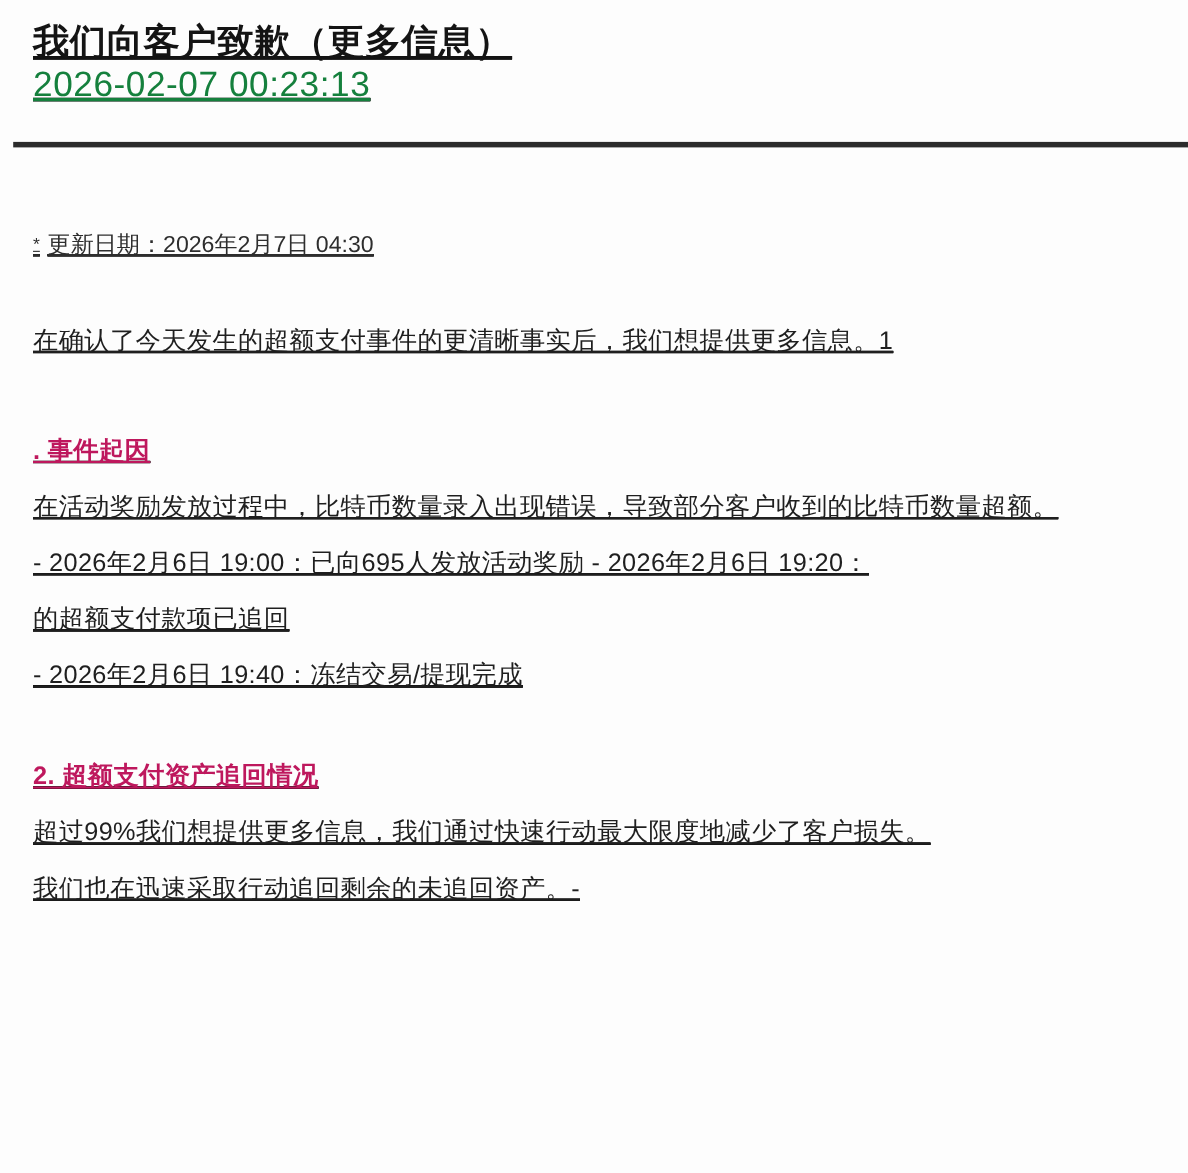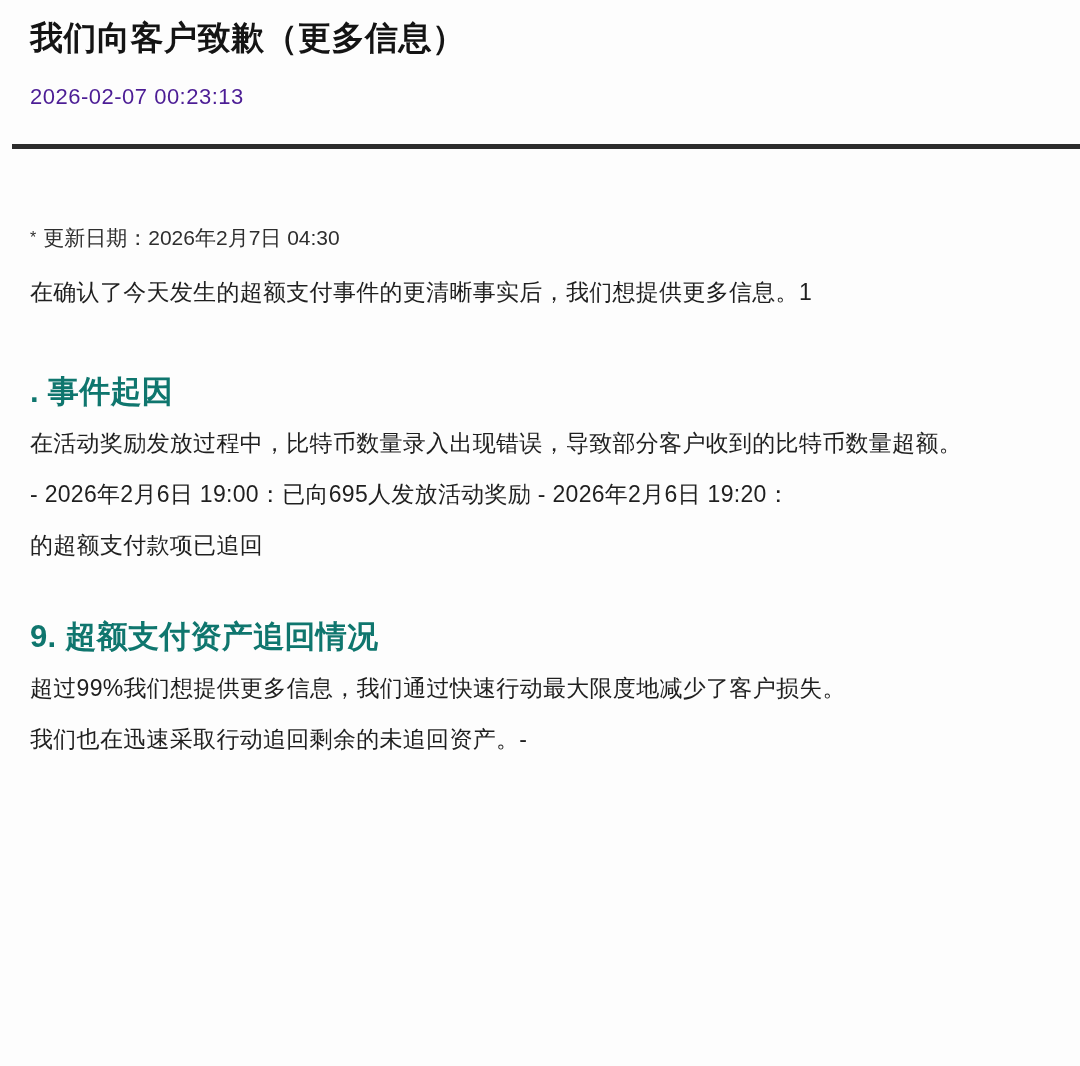--- a/index.html
+++ b/index.html
@@ -1,38 +1,37 @@
 <!DOCTYPE html>
 <html><head>
 <meta charset="utf-8">
 <style>
-  * { margin: 0; padding: 0; box-sizing: border-box; }
+  * { margin: 0; padding: 0; box-sizing: border-box; text-decoration: underline; }
   html, body {
     width: 1080px;
     height: 1066px;
     background: #fdfdfd;
     font-family: "Liberation Sans", "DejaVu Sans", sans-serif;
     overflow: hidden;
   }
   .page {
     width: 1080px;
     height: 1066px;
     padding: 18px 6px 0 30px;
   }
   .page-title {
     font-size: 33px;
     font-weight: 700;
     color: #141414;
     line-height: 1.2;
     letter-spacing: 0.5px;
   }
   .timestamp {
-    margin-top: 26px;
-    font-size: 22px;
-    color: #4c1d95;
+    font-size: 32px;
+    color: #15803d;
     font-weight: 400;
     letter-spacing: 0.5px;
   }
   .divider {
     border: none;
     height: 5px;
     background: #2c2c2c;
     margin: 34px 0 0 -18px;
     width: calc(100% + 24px);
   }
@@ -49,26 +48,26 @@
     color: #2e2e2e;
   }
   .para {
     font-size: 23px;
     color: #1f1f1f;
     line-height: 30px;
     margin-top: 21px;
     letter-spacing: 0.3px;
   }
   .para.intro {
-    margin-top: 25px;
+    margin-top: 57px;
   }
   .section-heading {
-    font-size: 31px;
+    font-size: 23px;
     font-weight: 700;
-    color: #0f766e;
+    color: #be185d;
     line-height: 30px;
     letter-spacing: 0.3px;
   }
   .section-heading.first {
     margin-top: 70px;
   }
   .section-heading.second {
     margin-top: 62px;
   }
   .para.block-gap {
@@ -94,21 +93,22 @@
   <h2 class="section-heading first">. 事件起因</h2>
 
   <p class="para">在活动奖励发放过程中，比特币数量录入出现错误，导致部分客户收到的比特币数量超额。</p>
 
 
   <p class="para block-gap">- 2026年2月6日 19:00：已向695人发放活动奖励 - 2026年2月6日 19:20：</p>
 
   <p class="para">的超额支付款项已追回</p>
 
 
+  <p class="para">- 2026年2月6日 19:40：冻结交易/提现完成</p>
 
-  <h2 class="section-heading second">9. 超额支付资产追回情况</h2>
+  <h2 class="section-heading second">2. 超额支付资产追回情况</h2>
 
 
   <p class="para">超过99%我们想提供更多信息，我们通过快速行动最大限度地减少了客户损失。</p>
 
   <p class="para">我们也在迅速采取行动追回剩余的未追回资产。-</p>
 
 </div>
 
 </body></html>

